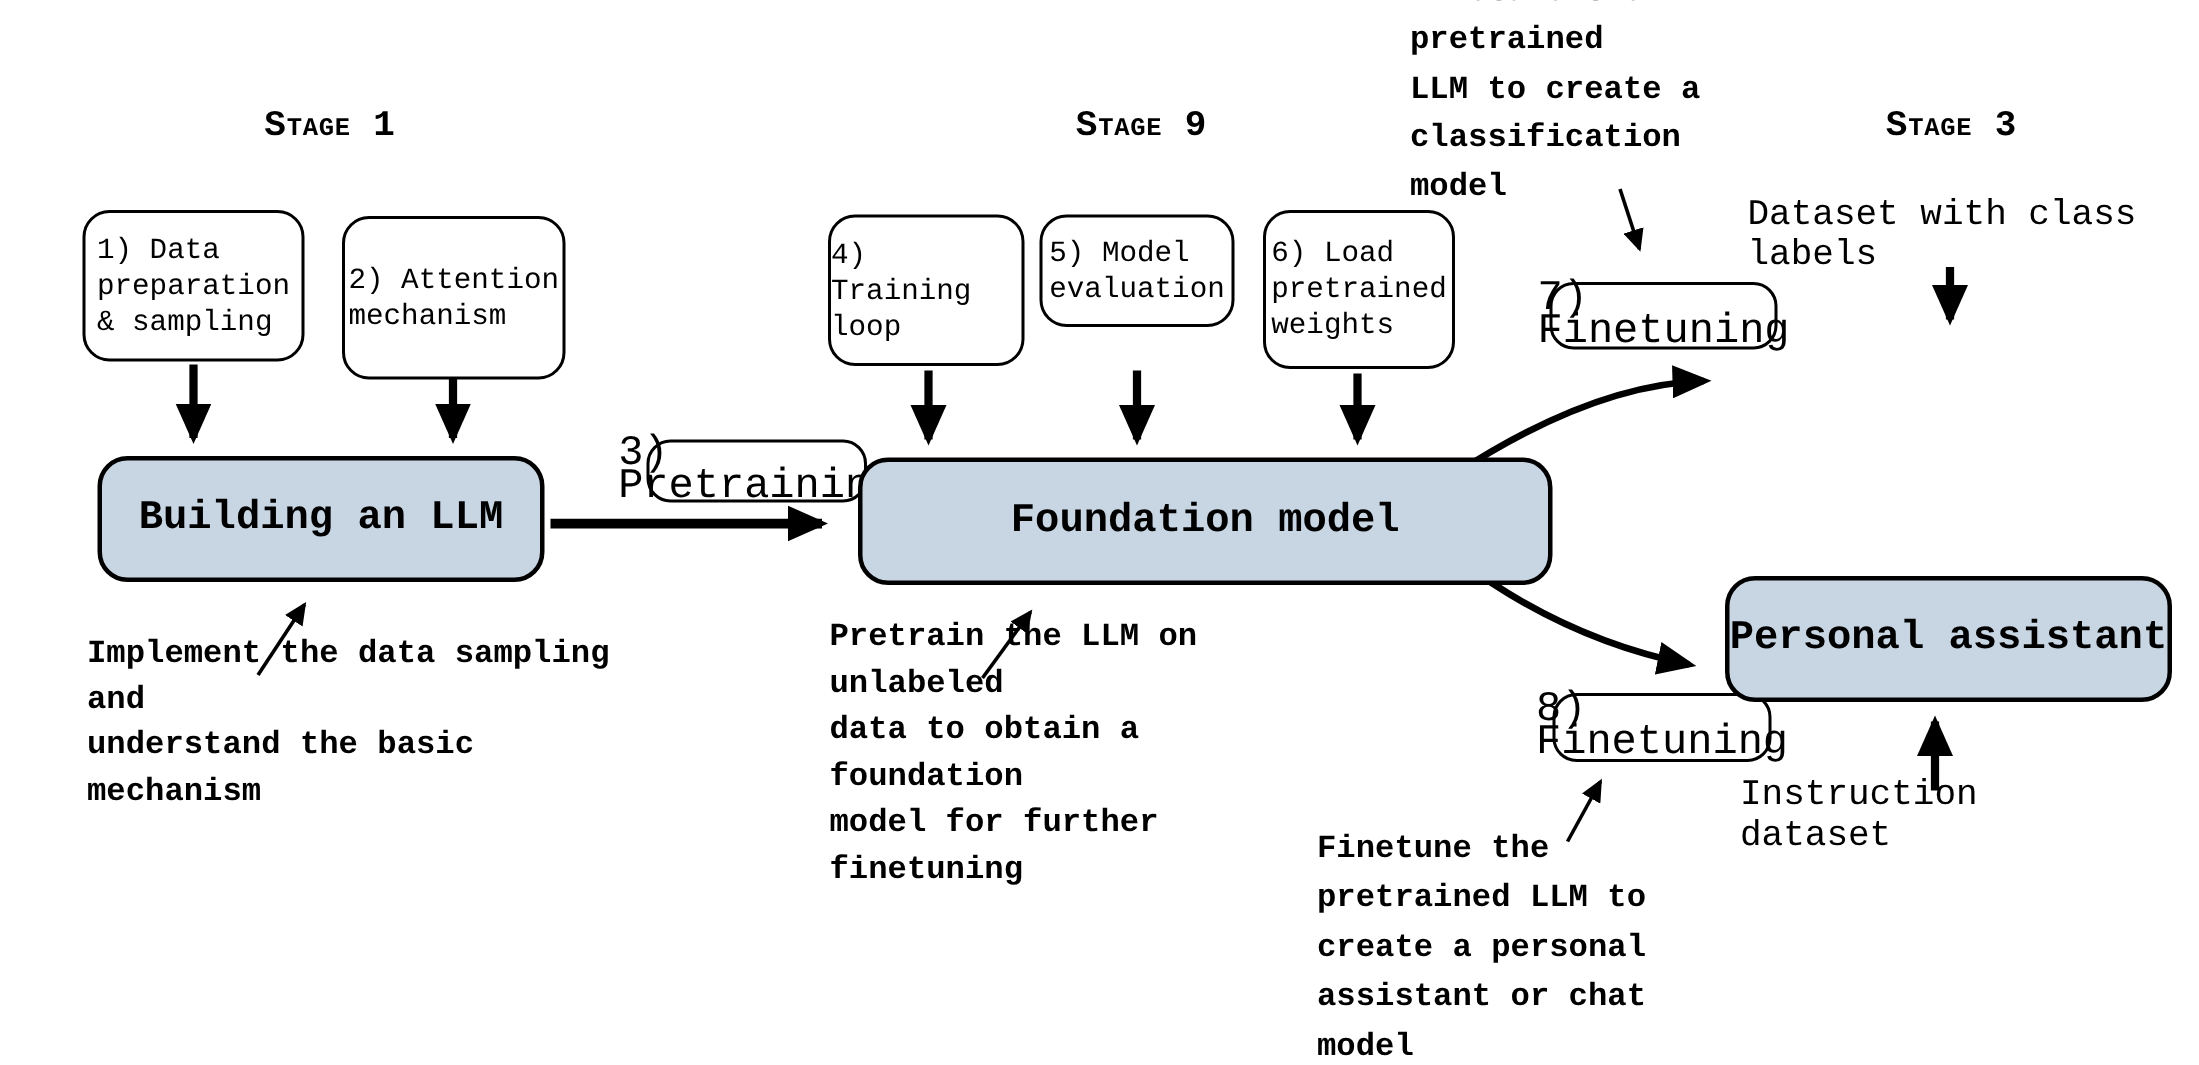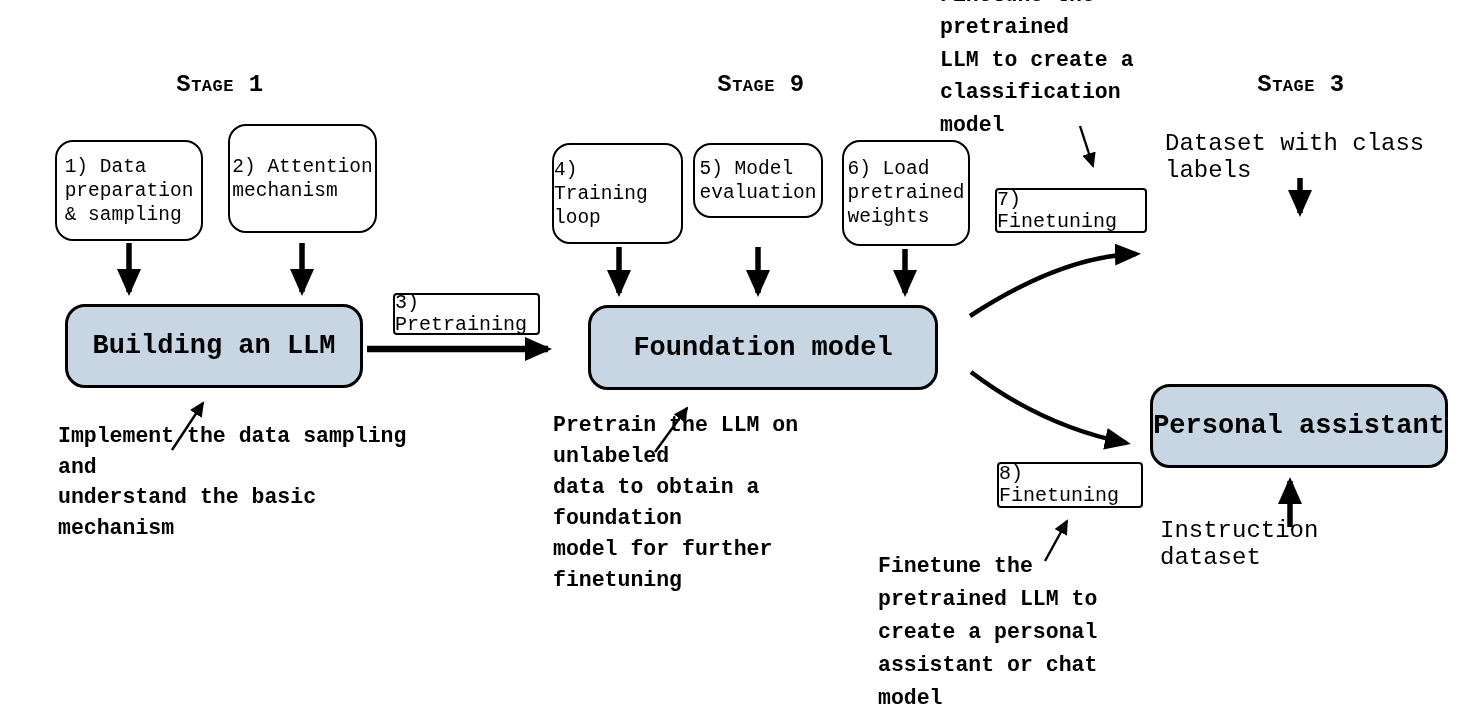--- a/index.html
+++ b/index.html
@@ -9,21 +9,21 @@
     --text:#000000;
   }
   html,body{margin:0;padding:0;background:var(--bg);}
   .canvas{
     position:relative;width:1466px;height:710px;background:var(--bg);
     font-family:"Liberation Sans",sans-serif;color:var(--text);overflow:hidden;
   }
   .abs{position:absolute;display:flex;align-items:center;justify-content:center;box-sizing:border-box;font-family:Liberation Mono, monospace;}
   .title{font-size:24px;font-weight:700;font-variant:small-caps;letter-spacing:.5px;}
   .stepbox{background:#fff;border:2.5px solid var(--line);border-radius:18px;font-size:19.5px;line-height:24px;white-space:pre-line;}
-  .pill{border-radius:4px;font-size:20px;line-height:22px;}
+  .pill{border-radius:16px;font-size:28px;line-height:22px;margin-left:38px;}
   .mainbox{background:var(--box-fill);border:3.5px solid var(--line);border-radius:20px;font-size:27px;font-weight:700;}
   .note{font-weight:700;font-size:21.5px;white-space:pre-line;}
   .iolabel{font-size:24px;}
   .arrows{position:absolute;left:0;top:0;pointer-events:none;}
   .arrows line,.arrows path.curve{stroke:var(--line);fill:none;}
   .arrows marker path{fill:var(--line);}
 </style>
 </head>
 <body>
 
@@ -60,38 +60,38 @@
     <line x1="1045" y1="561" x2="1067" y2="521" stroke-width="2.4" marker-end="url(#mSmall)"></line>
   </svg>
 
   <div class="abs title" style="left:120px;top:66px;width:200px;height:36px">Stage 1</div>
   <div class="abs title" style="left:661px;top:66px;width:200px;height:36px">Stage 9</div>
   <div class="abs title" style="left:1201px;top:66px;width:200px;height:36px">Stage 3</div>
 
   <div class="abs stepbox" style="left:55px;top:140px;width:148px;height:101px">1) Data
 preparation
 &amp; sampling</div>
-  <div class="abs stepbox" style="left:228px;top:124px;width:149px;height:109px">2) Attention
+  <div class="abs stepbox" style="left:228px;top:144px;width:149px;height:109px">2) Attention
 mechanism</div>
 
   <div class="abs stepbox pill" style="left:393px;top:293px;width:147px;height:42px">3) Pretraining</div>
 
   <div class="abs stepbox" style="left:552px;top:143px;width:131px;height:101px">4) Training
 loop</div>
   <div class="abs stepbox" style="left:693px;top:143px;width:130px;height:75px">5) Model
 evaluation</div>
   <div class="abs stepbox" style="left:842px;top:140px;width:128px;height:106px">6) Load
 pretrained
 weights</div>
 
   <div class="abs stepbox pill" style="left:995px;top:188px;width:152px;height:45px">7) Finetuning</div>
   <div class="abs stepbox pill" style="left:997px;top:462px;width:146px;height:46px">8) Finetuning</div>
 
   <div class="abs mainbox" style="left:65px;top:304px;width:298px;height:84px">Building an LLM</div>
-  <div class="abs mainbox" style="left:588px;top:305px;width:350px;height:85px">Foundation model</div>
+  <div class="abs mainbox" style="left:572px;top:305px;width:463px;height:85px">Foundation model</div>
   <div class="abs mainbox" style="left:1150px;top:384px;width:298px;height:84px">Personal assistant</div>
 
   <div class="abs note" style="left:58px;top:450px;width:360px;height:64px;line-height:30.5px">Implement the data sampling and
 understand the basic mechanism</div>
   <div class="abs note" style="left:553px;top:455px;width:304px;height:96px;line-height:31px">Pretrain the LLM on unlabeled
 data to obtain a foundation
 model for further finetuning</div>
   <div class="abs note" style="left:940px;top:10px;width:245px;height:100px;line-height:32.5px">Finetune the pretrained
 LLM to create a
 classification model</div>

